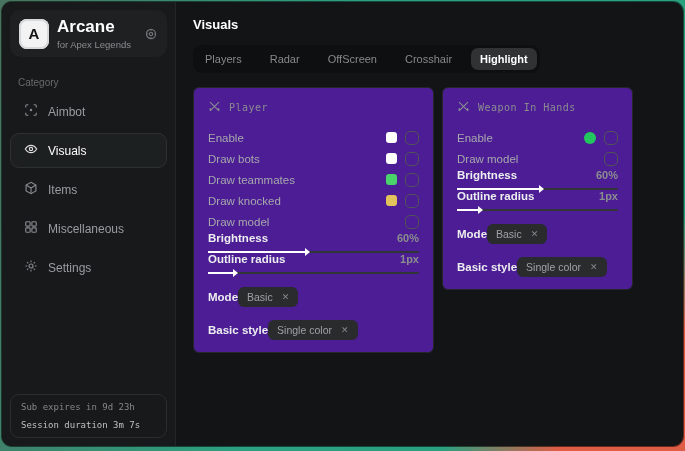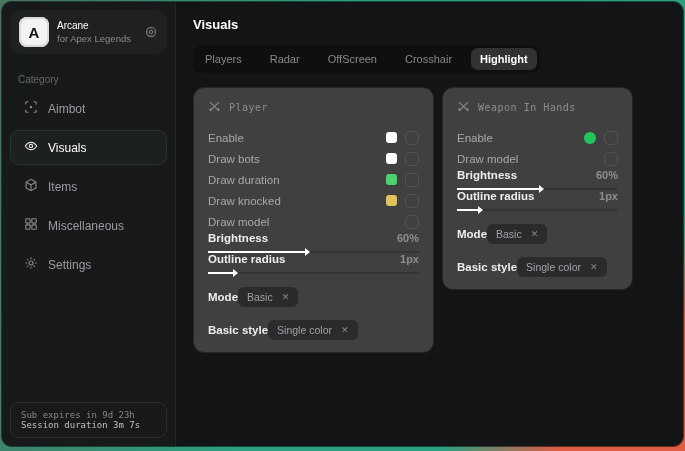--- a/index.html
+++ b/index.html
@@ -14,39 +14,39 @@
   .window {
     position:absolute; inset:2px 2px 5px 2px;
     background:#121415; border-radius:10px; overflow:hidden;
     display:flex; box-shadow:0 0 0 1px rgba(0,0,0,.55);
   }
   
   .sidebar { width:174px; background:#17191a; border-right:1px solid #232526; display:flex; flex-direction:column; }
   .side-header { margin:8px; background:#1e2021; border-radius:10px; padding:7px 9px; display:flex; align-items:center; gap:8px; }
   .logo { width:30px; height:30px; background:#f3f3f3; border-radius:8px; color:#141414; font-weight:700; font-size:15px; display:grid; place-items:center; box-shadow:inset 0 0 0 2px #d9d9d9; }
   .app-meta { display:flex; flex-direction:column; gap:2px; }
-  .app-name { color:#ffffff; font-size:10px; font-weight:400; }
+  .app-name { color:#ffffff; font-size:17px; font-weight:700; }
   .app-sub { color:#8a8d8f; font-size:9.5px; }
   .support-btn { margin-left:auto; color:#6f7274; display:flex; cursor:pointer; }
   .cat-label { margin:12px 0 6px 16px; font-size:10px; color:#67696b; }
   .nav { display:flex; flex-direction:column; gap:4px; }
   .nav-item { display:flex; align-items:center; gap:10px; padding:8px 13px; margin:0 8px; color:#9a9da0; font-size:12px; border-radius:9px; border:1px solid transparent; cursor:pointer; }
   .nav-item.selected { background:#1d2021; border-color:#2e3032; color:#ffffff; }
   .nav-item svg { flex:0 0 auto; opacity:.85; }
-  .side-footer { margin:8px; margin-top:auto; border:1px solid #2b2d2f; border-radius:9px; padding:7px 10px; display:flex; flex-direction:column; gap:0; }
+  .side-footer { margin:8px; margin-top:auto; border:1px solid #2b2d2f; border-radius:9px; padding:7px 10px; display:flex; flex-direction:column; gap:8px; }
   .foot1 { font-family:"DejaVu Sans Mono", monospace; font-size:9px; color:#85888a; }
   .foot2 { font-family:"DejaVu Sans Mono", monospace; font-size:9px; color:#bfc2c4; }
   
   .main { flex:1; padding:15px 17px; display:flex; flex-direction:column; }
   .page-title { color:#ffffff; font-size:13px; font-weight:700; }
   .tabbar { margin-top:13px; display:inline-flex; align-self:flex-start; background:#0d0f10; border-radius:9px; padding:3px; gap:10px; }
   .tab { padding:5px 9px; font-size:11px; color:#87898b; border-radius:7px; cursor:pointer; white-space:nowrap; }
   .tab.selected { background:#303234; color:#ffffff; font-weight:700; }
   .content { margin-top:14px; display:flex; gap:8px; align-items:flex-start; }
-  .panel { background:#404040; border:1px solid #242628; border-radius:11px; padding:12px 14px; }
+  .panel { background:#4c1d95; border:1px solid #242628; border-radius:6px; padding:12px 14px; }
   .panel.left { width:241px; }
   .panel.right { width:191px; }
   .panel-head { display:flex; align-items:center; gap:8px; color:#8b8e90; font-family:"DejaVu Sans Mono", monospace; font-size:10px; letter-spacing:.5px; margin-bottom:12px; }
   .trow { display:flex; align-items:center; height:21px; }
   .trow .lbl { flex:1; font-size:11.5px; color:#a6a9ab; }
   .ctrls { display:flex; align-items:center; gap:8px; }
   .swatch { width:11px; height:11px; border-radius:3px; cursor:pointer; }
   .swatch.circle { border-radius:50%; width:12px; height:12px; }
   .checkbox { width:14px; height:14px; border:1.5px solid #515456; border-radius:5px; cursor:pointer; }
   .slider-group { margin-top:0; }
@@ -172,21 +172,21 @@
           </span>
         </div>
         <div class="trow">
           <span class="lbl">Draw bots</span>
           <span class="ctrls">
             <span class="swatch" style="background: rgb(255, 255, 255);"></span>
             <span class="checkbox"></span>
           </span>
         </div>
         <div class="trow">
-          <span class="lbl">Draw duration</span>
+          <span class="lbl">Draw teammates</span>
           <span class="ctrls">
             <span class="swatch" style="background: rgb(73, 211, 106);"></span>
             <span class="checkbox"></span>
           </span>
         </div>
         <div class="trow">
           <span class="lbl">Draw knocked</span>
           <span class="ctrls">
             <span class="swatch" style="background: rgb(226, 194, 91);"></span>
             <span class="checkbox"></span>

